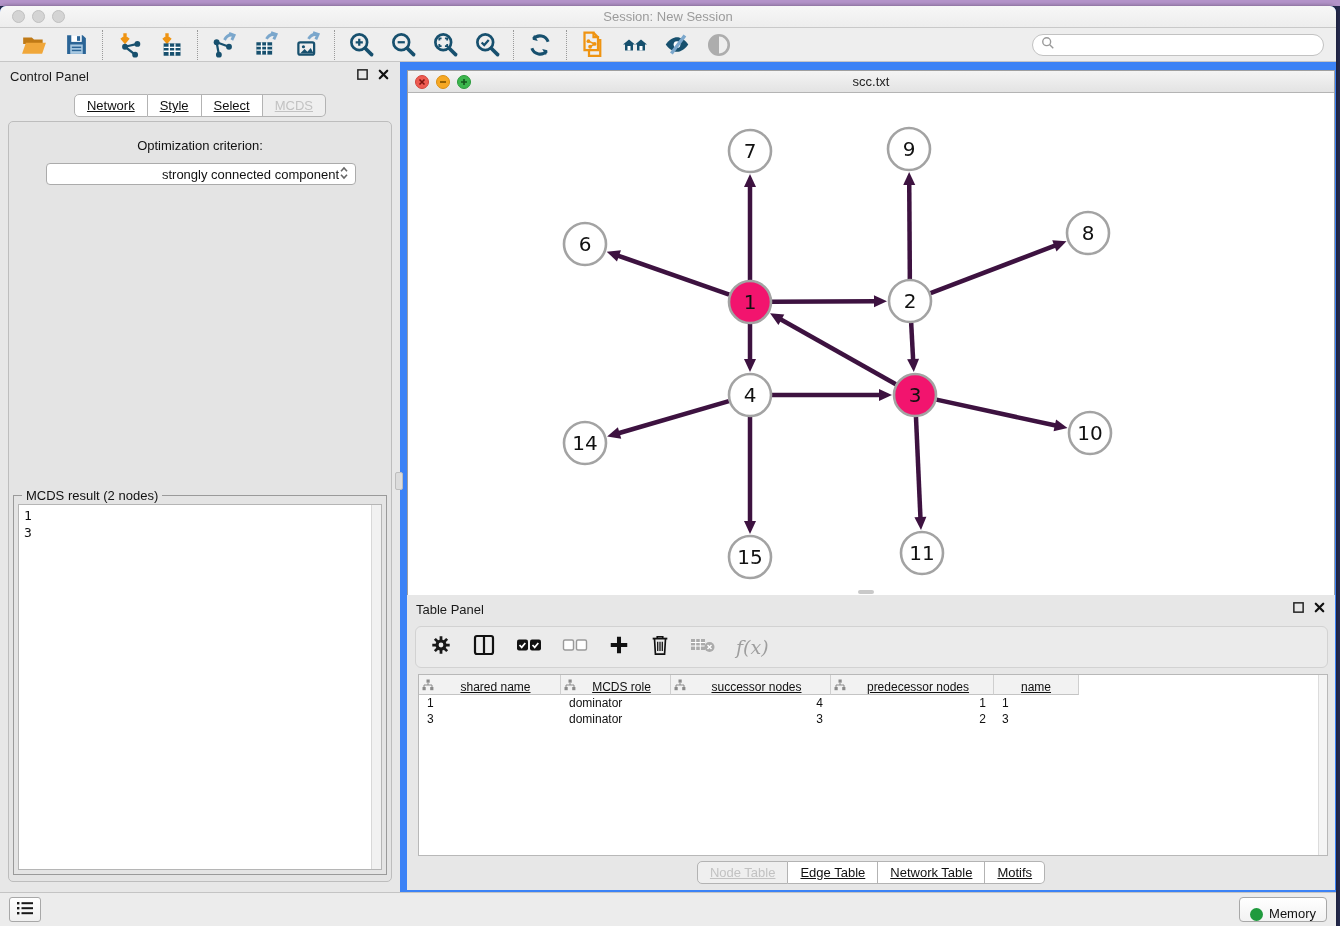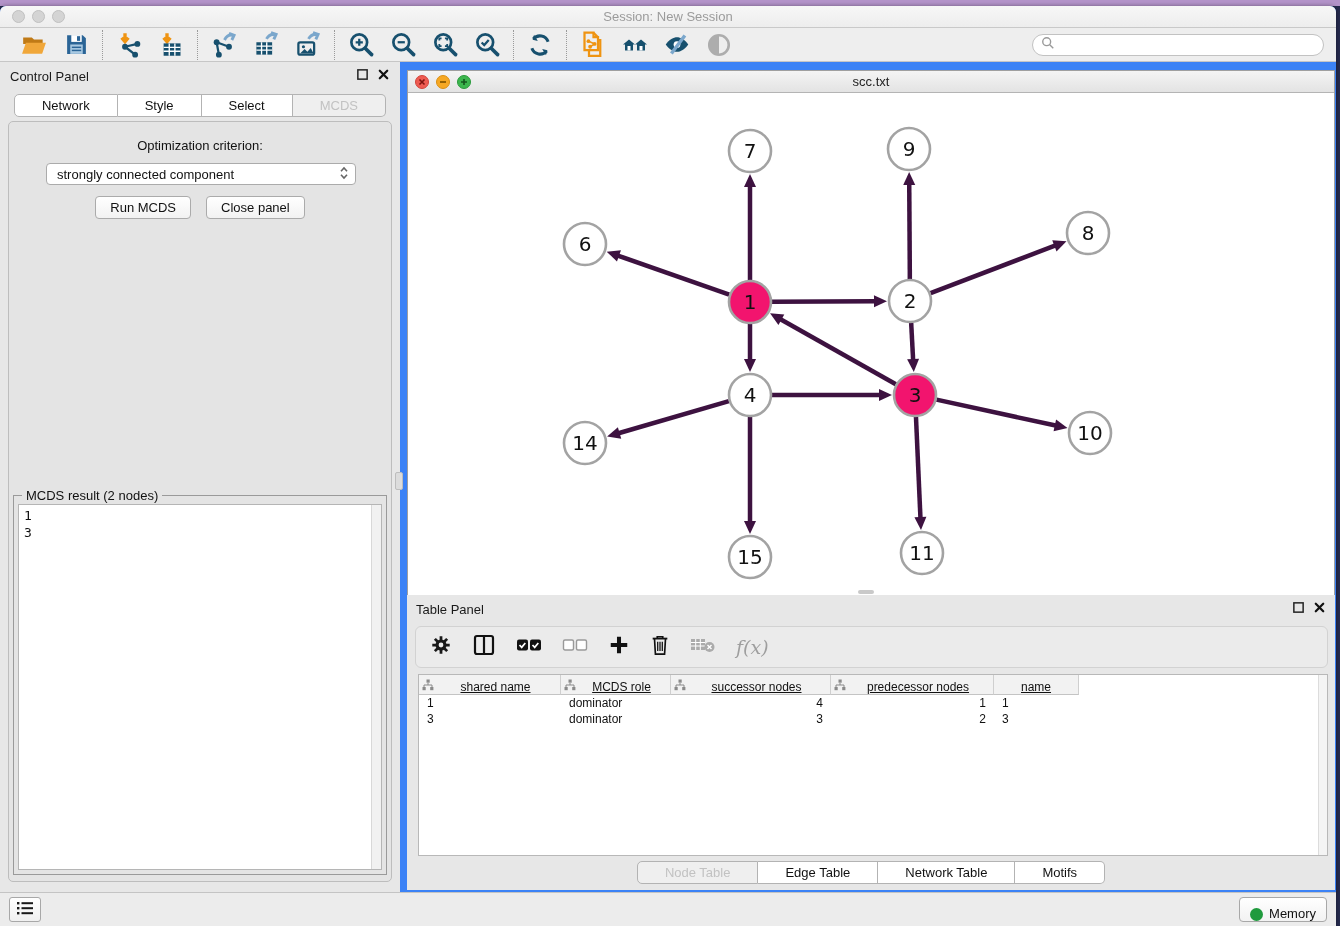--- a/index.html
+++ b/index.html
@@ -21,27 +21,27 @@
   .tb-btn { width:28px; height:28px; display:flex; align-items:center; justify-content:center; cursor:default; }
   .search-wrap { margin-left:auto; margin-right:4px; width:292px; height:22px; background:#fff; border:1px solid #c2c2c2; border-radius:11px; display:flex; align-items:center; padding:0 8px; }
   .search-wrap input { border:none; outline:none; flex:1; font-size:12px; background:transparent; }
 
   
   .control-panel { position:absolute; left:0; top:56px; width:400px; height:830px; background:#e7e7e7; }
   .panel-head { position:relative; height:28px; display:flex; align-items:center; padding:0 10px; }
   .panel-title { font-size:13px; color:#1a1a1a; }
   .panel-head-icons { margin-left:auto; display:flex; gap:8px; align-items:center; }
   .seg-tabs { display:flex; justify-content:center; margin-top:4px; position:relative; z-index:2; }
-  .seg { font-size:13px; padding:3px 27px; background:#fff; border:1px solid #b3b3b3; border-left:none; color:#111; cursor:default; }
+  .seg { font-size:13px; padding:3px 12px; background:#fff; border:1px solid #b3b3b3; border-left:none; color:#111; cursor:default;text-decoration:underline; }
   .seg:first-child { border-left:1px solid #b3b3b3; border-radius:5px 0 0 5px; }
   .seg:last-child { border-radius:0 5px 5px 0; }
   .seg.active { background:#efefef; color:#c2c2c2; }
   .cp-content { position:absolute; left:8px; top:59px; right:8px; bottom:10px; border:1px solid #bdbdbd; border-radius:5px; background:#e4e4e4; }
   .opt-label { text-align:center; margin-top:16px; font-size:13px; color:#111; }
-  .select-box { position:absolute; left:37px; top:41px; width:310px; height:22px; background:#fff; border:1px solid #ababab; border-radius:4px; display:flex; align-items:center; padding:0 6px 0 10px; font-size:13px; color:#111; }
+  .select-box { position:absolute; left:37px; top:41px; width:310px; height:22px; background:#fff; border:1px solid #ababab; border-radius:4px; display:flex; align-items:center; padding:0 6px 0 10px; font-size:13px; color:#111;text-align:right; }
   .select-box .sel-text { flex:1; }
   .btn-row { position:absolute; left:0; top:74px; width:100%; display:flex; justify-content:center; gap:15px; }
   .push-btn { font-size:13px; color:#111; background:linear-gradient(#ffffff,#f2f2f2); border:1px solid #ababab; border-radius:4px; padding:3px 14px; cursor:default; }
   .mcds-fieldset { position:absolute; left:4px; right:4px; top:373px; bottom:6px; border:1px solid #9a9a9a; margin:0 0 0 0; background:#e4e4e4; }
   .mcds-legend { position:absolute; top:-8px; left:8px; background:#e4e4e4; padding:0 4px; font-size:13px; color:#111; }
   .mcds-textarea { position:absolute; left:4px; right:4px; top:8px; bottom:4px; background:#fff; border:1px solid #b5b5b5; }
   .mcds-text { position:absolute; left:5px; top:2px; font-size:13px; color:#111; white-space:pre; line-height:17px; }
   .mcds-scroll { position:absolute; right:0; top:0; bottom:0; width:10px; background:#f1f1f1; border-left:1px solid #d8d8d8; }
 
   
@@ -264,24 +264,20 @@
         <div class="seg active">MCDS</div>
       </div>
     <div class="cp-content">
       <div class="opt-label">Optimization criterion:</div>
       <div class="select-box">
         <span class="sel-text">strongly connected component</span>
         <span><svg width="10" height="14" viewBox="0 0 10 14">
               <path d="M2 5.2L5 2l3 3.2" fill="none" stroke="#666" stroke-width="1.6"></path>
               <path d="M2 8.8L5 12l3-3.2" fill="none" stroke="#666" stroke-width="1.6"></path>
             </svg></span>
-      </div>
-      <div class="btn-row">
-        <button class="push-btn">Run MCDS</button>
-        <button class="push-btn">Close panel</button>
       </div>
       <div class="mcds-fieldset">
         <span class="mcds-legend">MCDS result (2 nodes)</span>
         <div class="mcds-textarea">
           <pre class="mcds-text">1
 3</pre>
           <div class="mcds-scroll"></div>
         </div>
       </div>
     </div>

